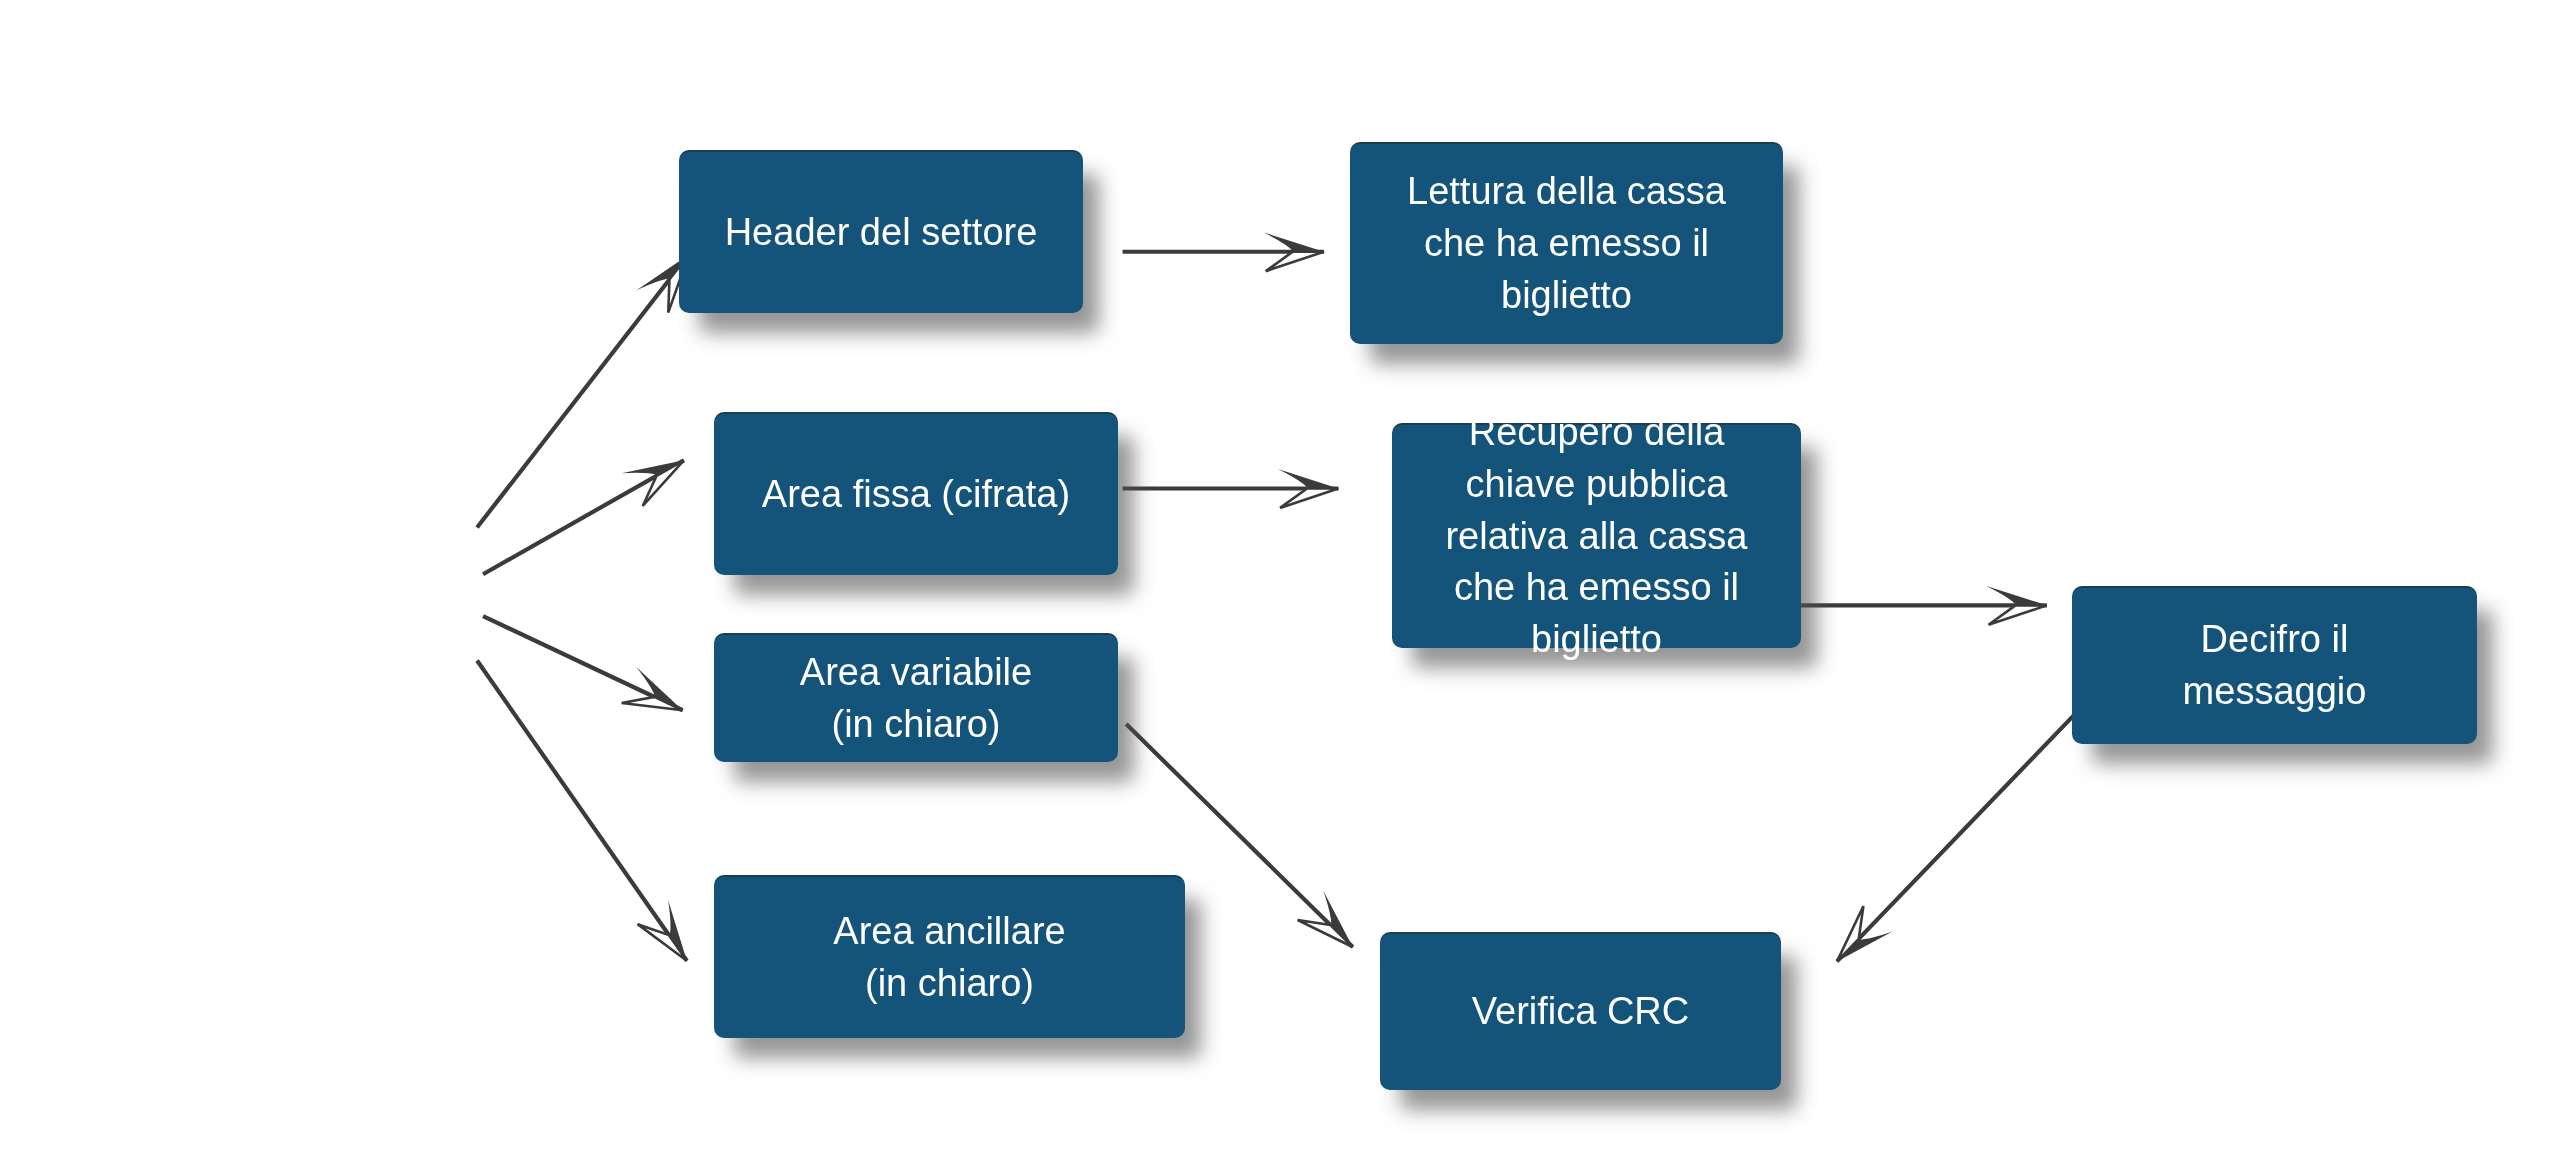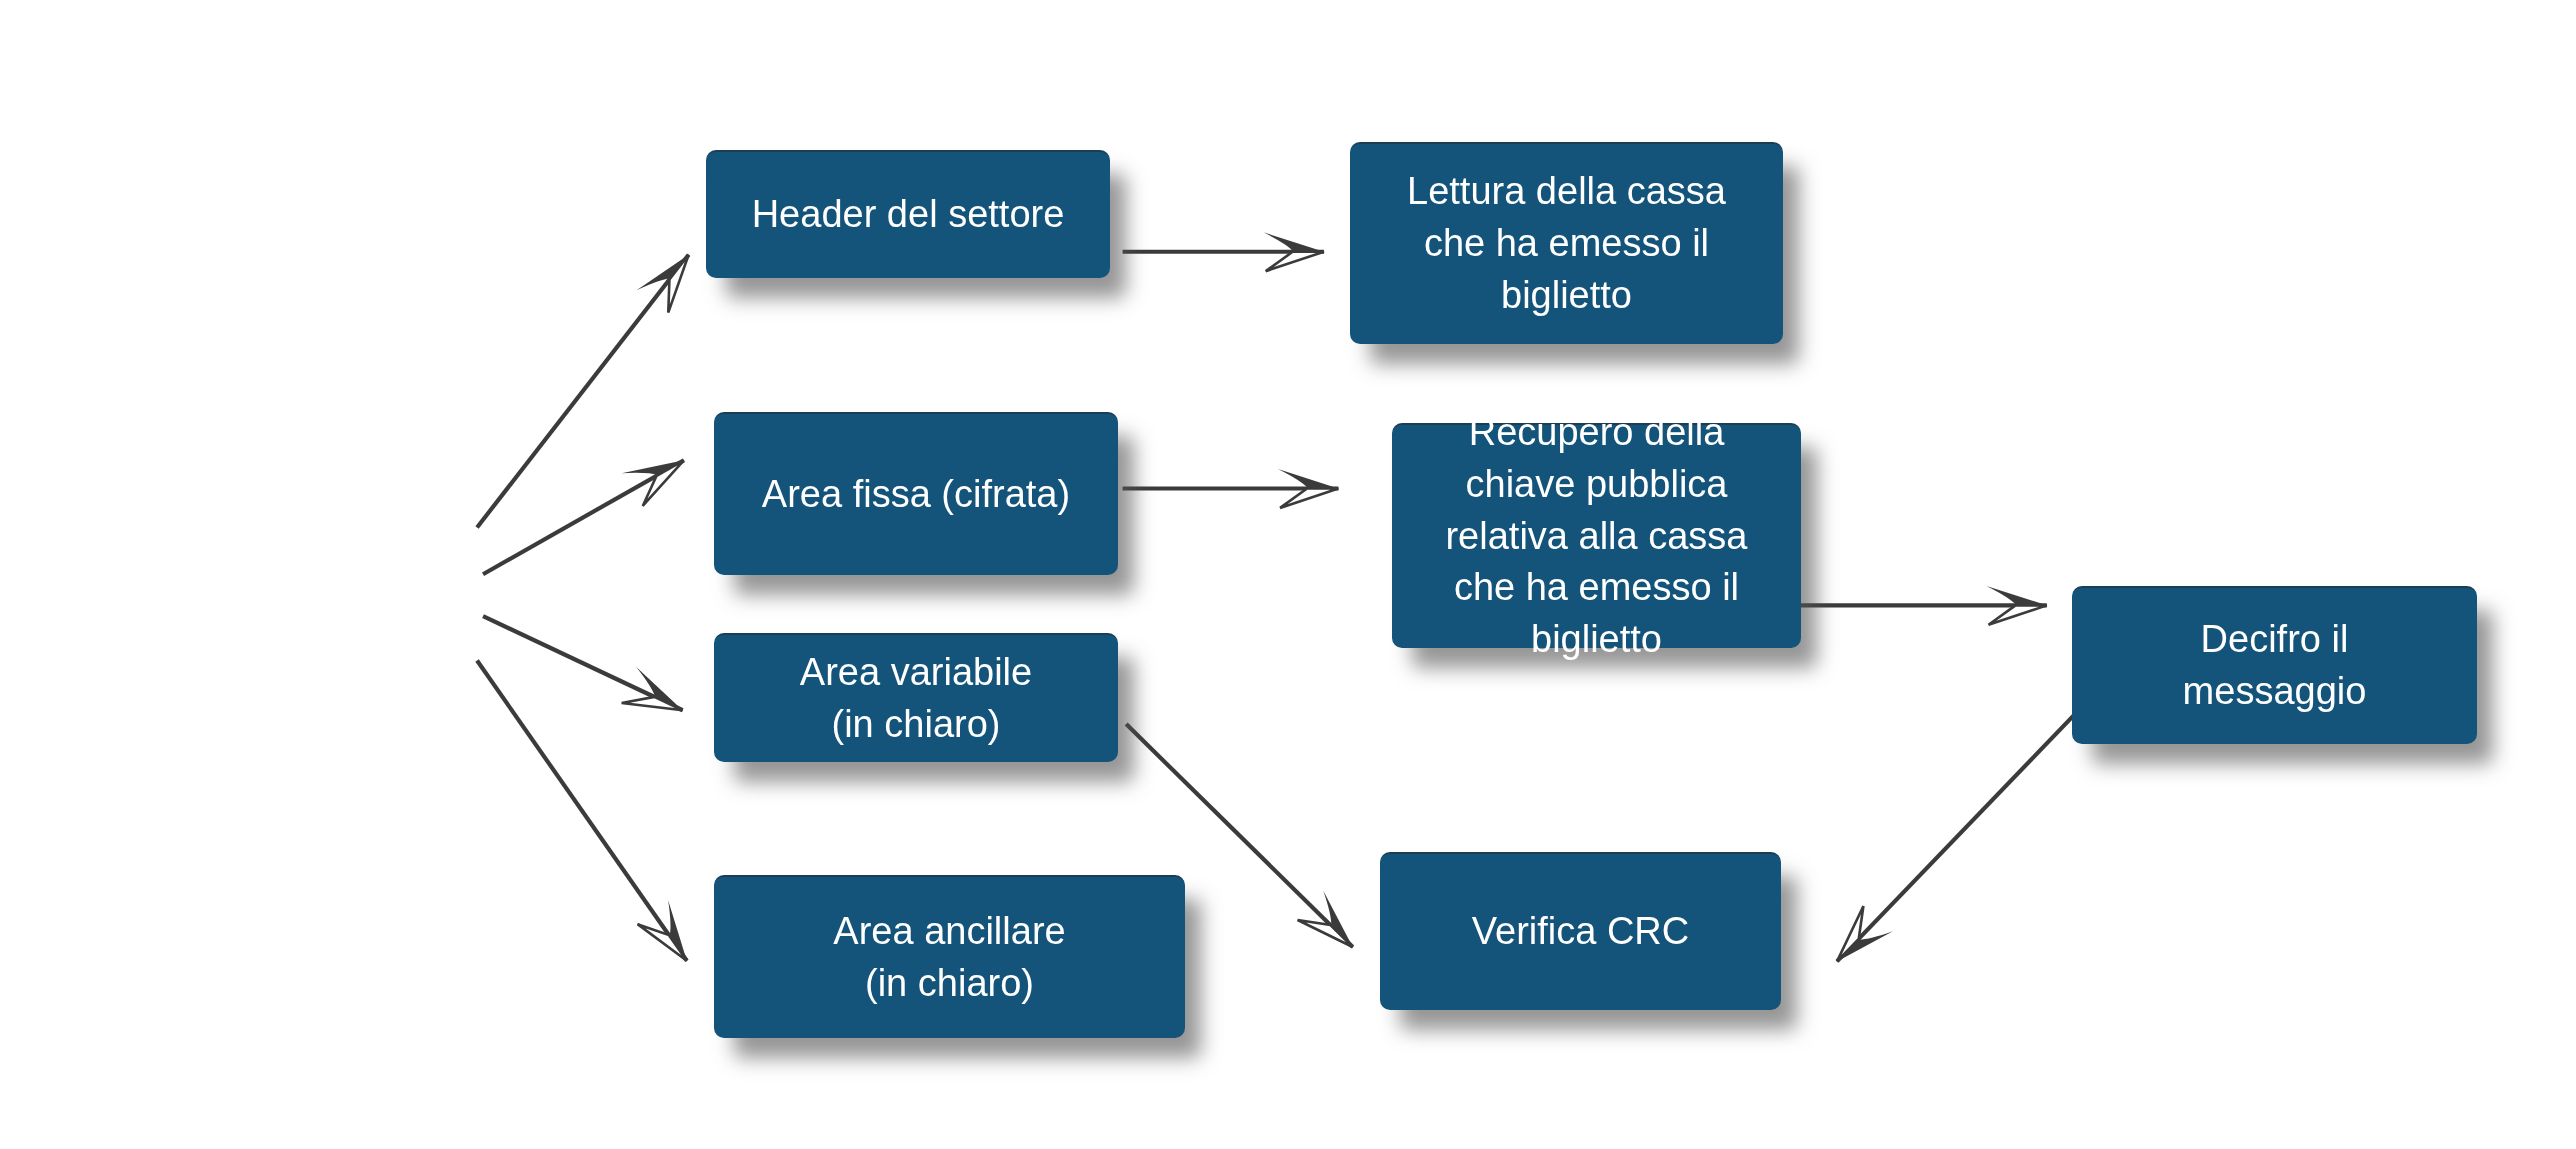--- a/index.html
+++ b/index.html
@@ -67,21 +67,21 @@
     <line x1="805" y1="1028" x2="1138" y2="1185" marker-end="url(#barb)"></line>
     <line x1="795" y1="1102" x2="1145" y2="1603" marker-end="url(#barb)"></line>
     <line x1="1872" y1="420" x2="2208" y2="420" marker-end="url(#barb)"></line>
     <line x1="1872" y1="815" x2="2232" y2="815" marker-end="url(#barb)"></line>
     <line x1="1878" y1="1208" x2="2256" y2="1580" marker-end="url(#barb)"></line>
     <line x1="2960" y1="1010" x2="3414" y2="1010" marker-end="url(#barb)"></line>
     <line x1="3522" y1="1128" x2="3064" y2="1604" marker-end="url(#barb)"></line>
   </svg>
 
 
-  <div class="node" style="left:706px; top:150px;  width:404px; height:128px;">
+  <div class="node" style="left:679px; top:150px;  width:404px; height:163px;">
     <span class="node-label">Header del settore</span>
   </div>
 
   <div class="node" style="left:714px; top:392px;  width:404px; height:163px;margin-top:20px;">
     <span class="node-label">Area fissa (cifrata)</span>
   </div>
 
   <div class="node" style="left:714px; top:633px; width:404px; height:129px;">
     <span class="node-label">Area variabile
 (in chiaro)</span>
@@ -99,21 +99,21 @@
   </div>
 
   <div class="node" style="left:1392px; top:423px;  width:409px; height:225px;">
     <span class="node-label">Recupero della
 chiave pubblica
 relativa alla cassa
 che ha emesso il
 biglietto</span>
   </div>
 
-  <div class="node" style="left:1380px; top:852px; width:401px; height:158px;">
+  <div class="node" style="left:1380px; top:932px; width:401px; height:158px;">
     <span class="node-label">Verifica CRC</span>
   </div>
 
   <div class="node" style="left:2072px; top:542px;  width:405px; height:158px;margin-top:44px;">
     <span class="node-label">Decifro il
 messaggio</span>
   </div>
 
 </div>
 

